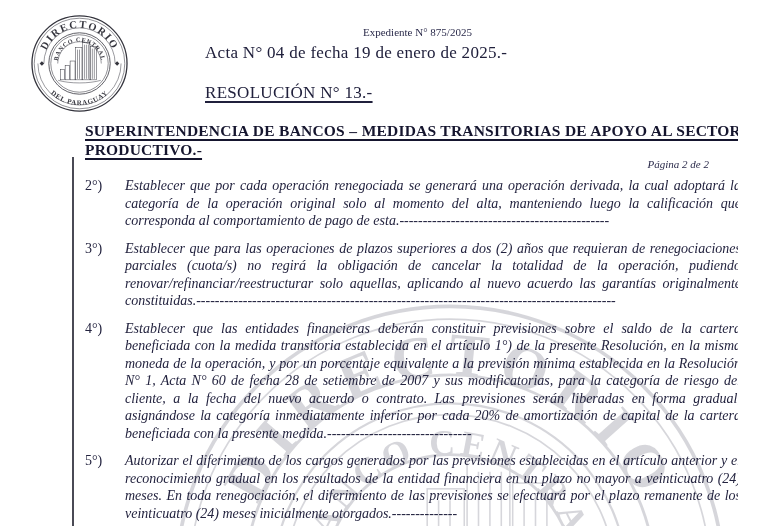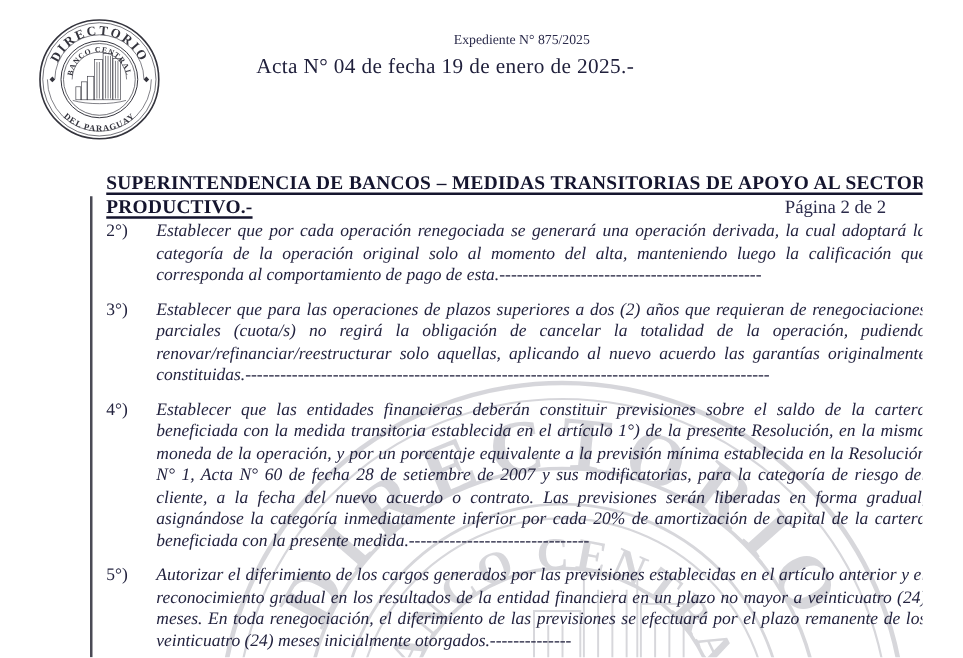--- a/index.html
+++ b/index.html
@@ -28,24 +28,23 @@
   }
   .resolucion{
     position:absolute;left:205px;top:83px;font-size:17px;color:#20203c;z-index:2;letter-spacing:.3px;
     text-decoration:underline;text-underline-offset:3px;text-decoration-thickness:1.5px;
   }
   .doc-title{
     position:absolute;left:85px;top:122px;width:656px;z-index:2;
     font-size:15.5px;font-weight:bold;color:#15152e;line-height:1.22;
     text-align:justify;text-decoration:underline;text-decoration-thickness:2px;text-underline-offset:2.5px;
     letter-spacing:.2px;
-    margin-top:16px;
   }
   .page-indicator{
-    position:absolute;right:29px;top:158px;font-size:15px;color:#2a2a4a;z-index:2;
+    position:absolute;right:29px;top:158px;font-size:11px;color:#2a2a4a;z-index:2;font-style:italic;
   }
   .margin-rule{
     position:absolute;left:72px;top:157px;width:1.5px;height:369px;background:#4a4a55;z-index:1;
   }
   
   .doc-body{
     position:absolute;left:85px;top:177px;width:656px;z-index:2;
   }
   .para{display:flex;margin:0 0 10px 0;}
   .para-num{flex:none;width:40px;font-size:14px;line-height:17.5px;color:#23233f;}
@@ -101,20 +100,21 @@
   <svg class="watermark" viewBox="0 0 200 200">
     <use href="#seal-def"></use>
   </svg>
 
   <svg class="seal" viewBox="0 0 200 200">
     <use href="#seal-def"></use>
   </svg>
 
   <div class="expediente">Expediente N° 875/2025</div>
   <div class="acta">Acta N° 04 de fecha 19 de enero de 2025.-</div>
+  <div class="resolucion">RESOLUCIÓN N° 13.-</div>
 
   <div class="doc-title">SUPERINTENDENCIA DE BANCOS – MEDIDAS TRANSITORIAS DE APOYO AL SECTOR PRODUCTIVO.-</div>
 
   <div class="page-indicator">Página 2 de 2</div>
 
   <div class="margin-rule"></div>
 
   <div class="doc-body">
 
     <div class="para">

